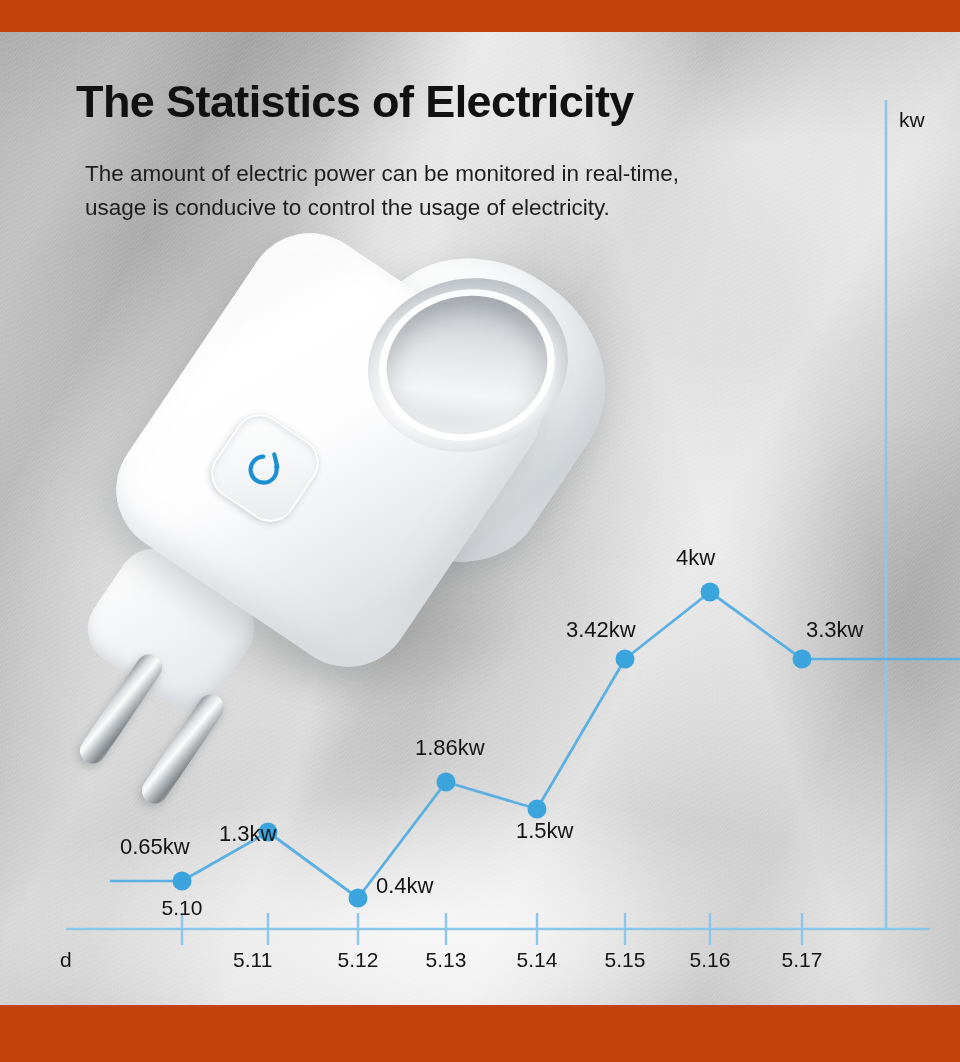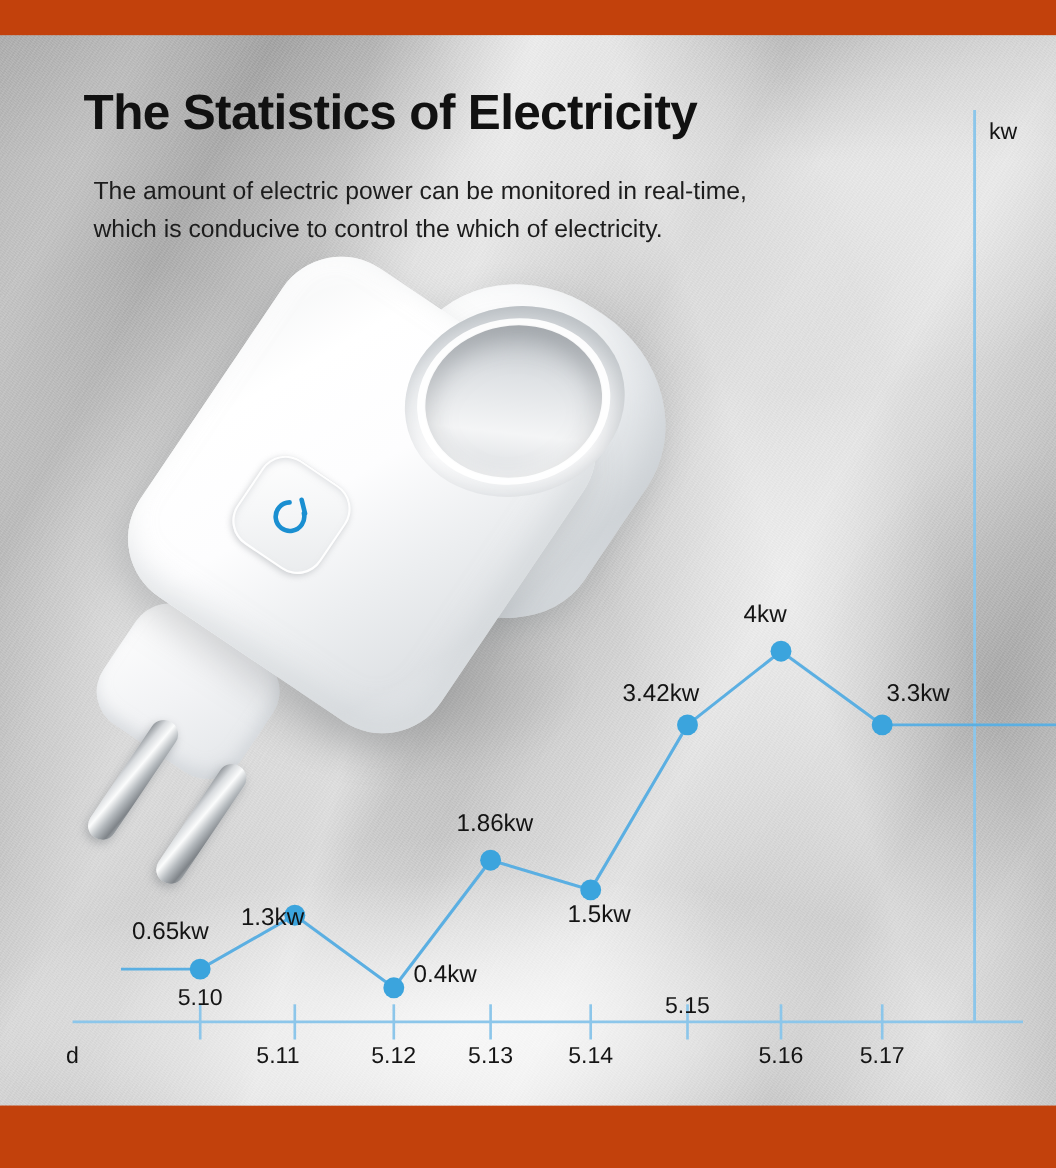--- a/index.html
+++ b/index.html
@@ -239,21 +239,21 @@
 
 <div id="page">
 
   <div class="backdrop"></div>
   <div class="backdrop-sheen"></div>
   <div class="backdrop-grain"></div>
   <div class="backdrop-bottom-glow"></div>
 
   <div class="title">The Statistics of Electricity</div>
   <div class="subtitle"><span>The amount of electric power can be monitored in real-time,</span>
-<span>which is conducive to control the which of electricity.</span></div>
+<span>usage is conducive to control the usage of electricity.</span></div>
 
   <div class="plug">
     <div class="plug-shadow"></div>
     <div class="prong-base"></div>
     <div class="prong prong-1"></div>
     <div class="prong prong-2"></div>
     <div class="plug-barrel"></div>
     <div class="plug-body"></div>
     <div class="plug-socket-outer"></div>
     <div class="plug-socket-inner"></div>
@@ -301,21 +301,21 @@
         <circle cx="802" cy="659" r="9.5" fill="#3ba4dd"></circle>
       </g>
   </svg>
 
   <div id="chart-text">
       <div class="tick-label" style="left: 161.5px; top: 896px;">5.10</div>
       <div class="tick-label" style="left: 233px; top: 948px;">5.11</div>
       <div class="tick-label" style="left: 337.5px; top: 948px;">5.12</div>
       <div class="tick-label" style="left: 425.5px; top: 948px;">5.13</div>
       <div class="tick-label" style="left: 516.5px; top: 948px;">5.14</div>
-      <div class="tick-label" style="left: 604.5px; top: 903px;">5.15</div>
+      <div class="tick-label" style="left: 604.5px; top: 948px;">5.15</div>
       <div class="tick-label" style="left: 689.5px; top: 948px;">5.16</div>
       <div class="tick-label" style="left: 781.5px; top: 948px;">5.17</div>
       <div class="axis-name" style="left: 60px; top: 948px;">d</div>
       <div class="axis-name" style="left: 899px; top: 108px; text-align: right;">kw</div>
       <div class="pt-label" style="left: 120px; top: 834px;">0.65kw</div>
       <div class="pt-label" style="left: 219px; top: 785px; margin-top: 36px;">1.3kw</div>
       <div class="pt-label" style="left: 376px; top: 873px;">0.4kw</div>
       <div class="pt-label" style="left: 415px; top: 735px;">1.86kw</div>
       <div class="pt-label" style="left: 516px; top: 818px;">1.5kw</div>
       <div class="pt-label" style="left: 566px; top: 617px;">3.42kw</div>

